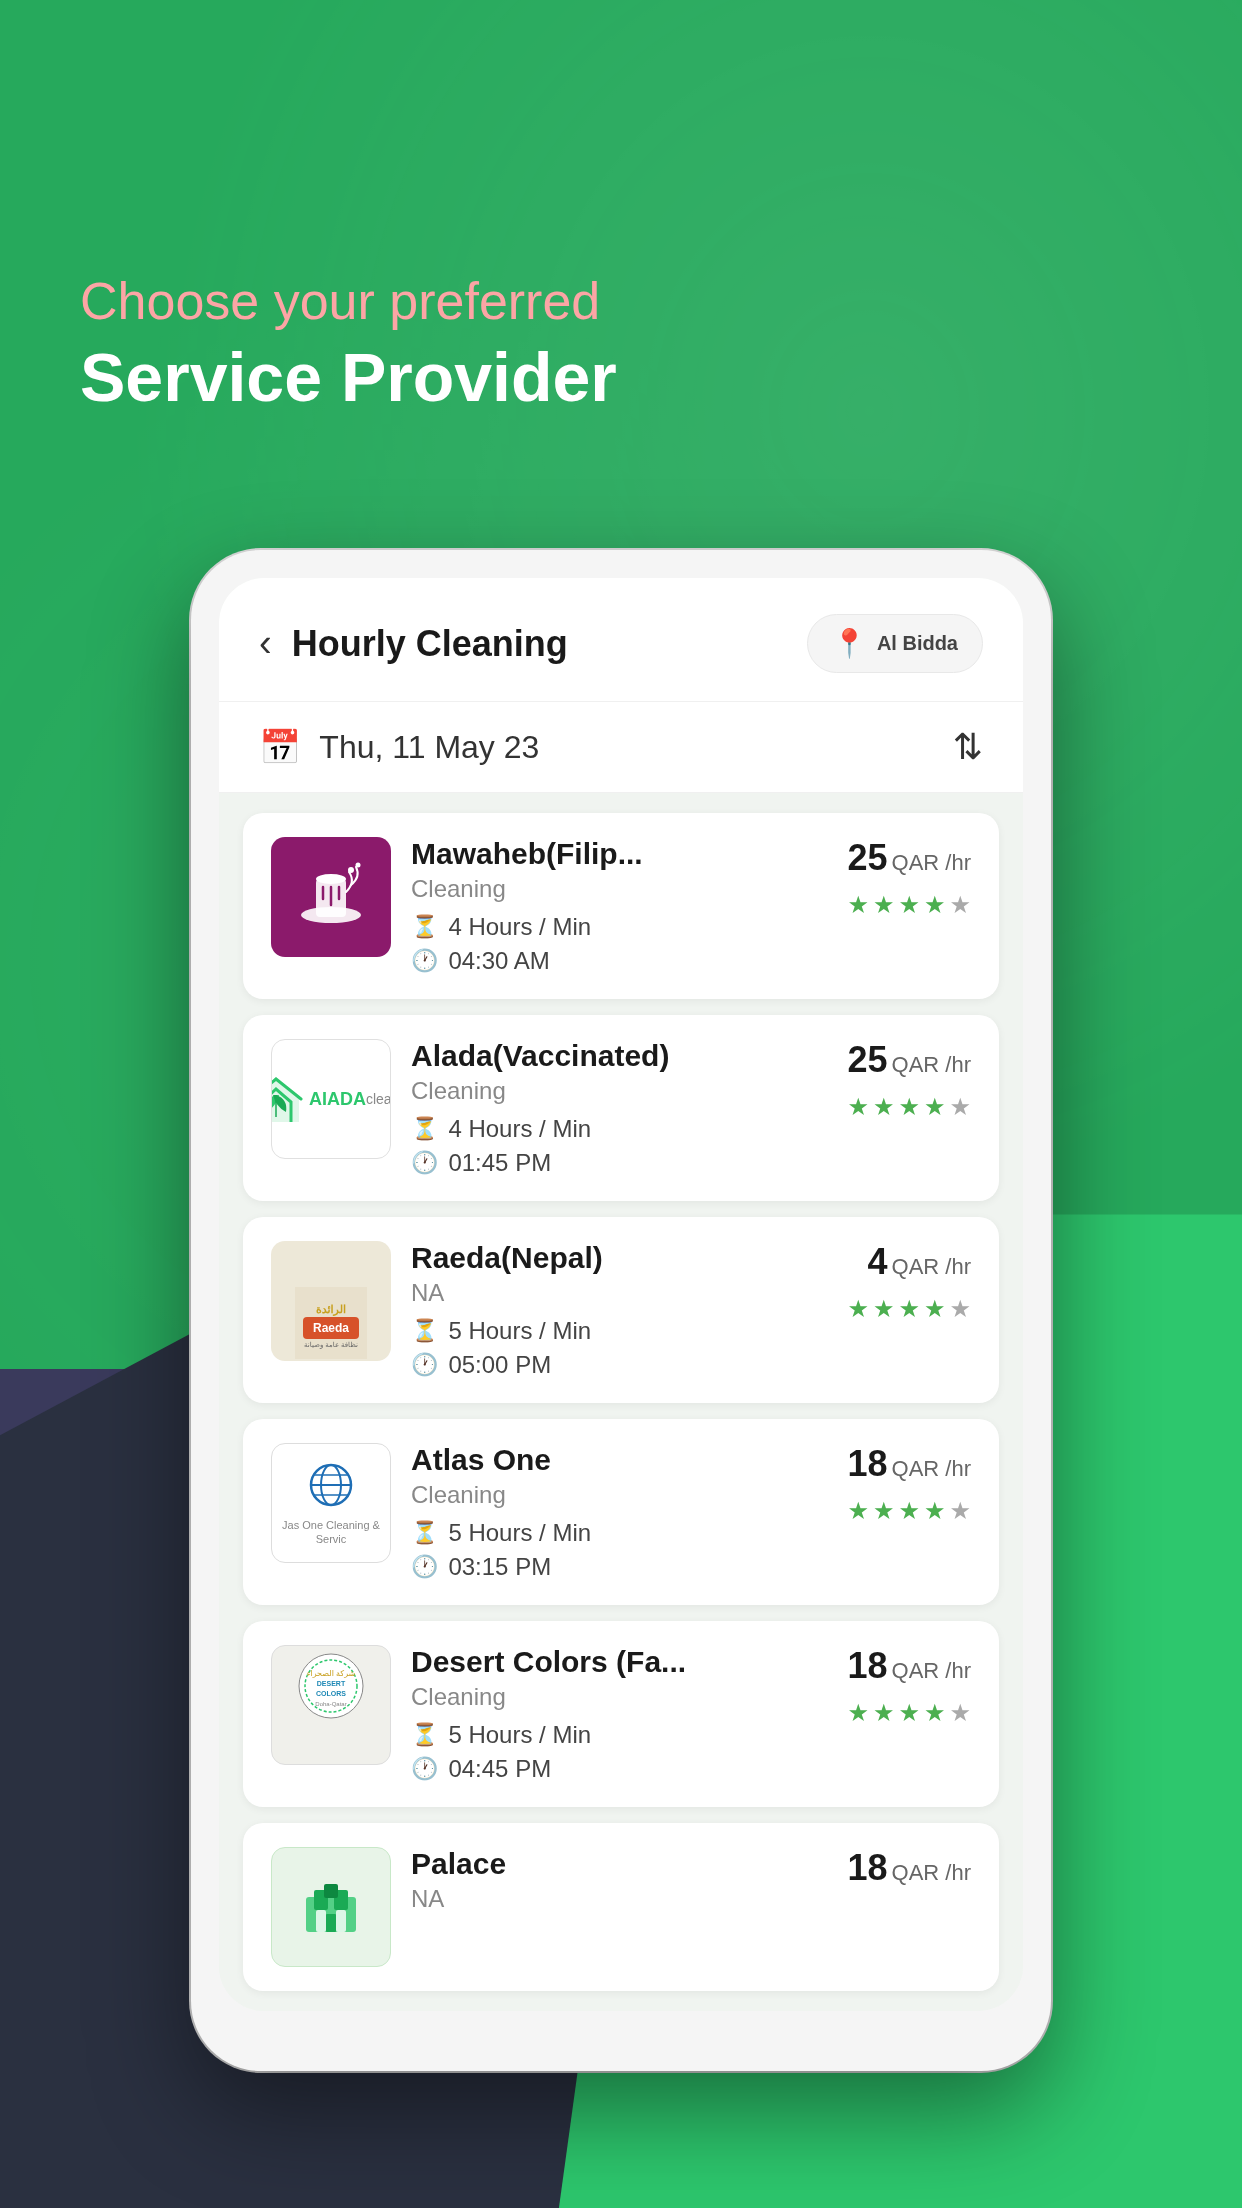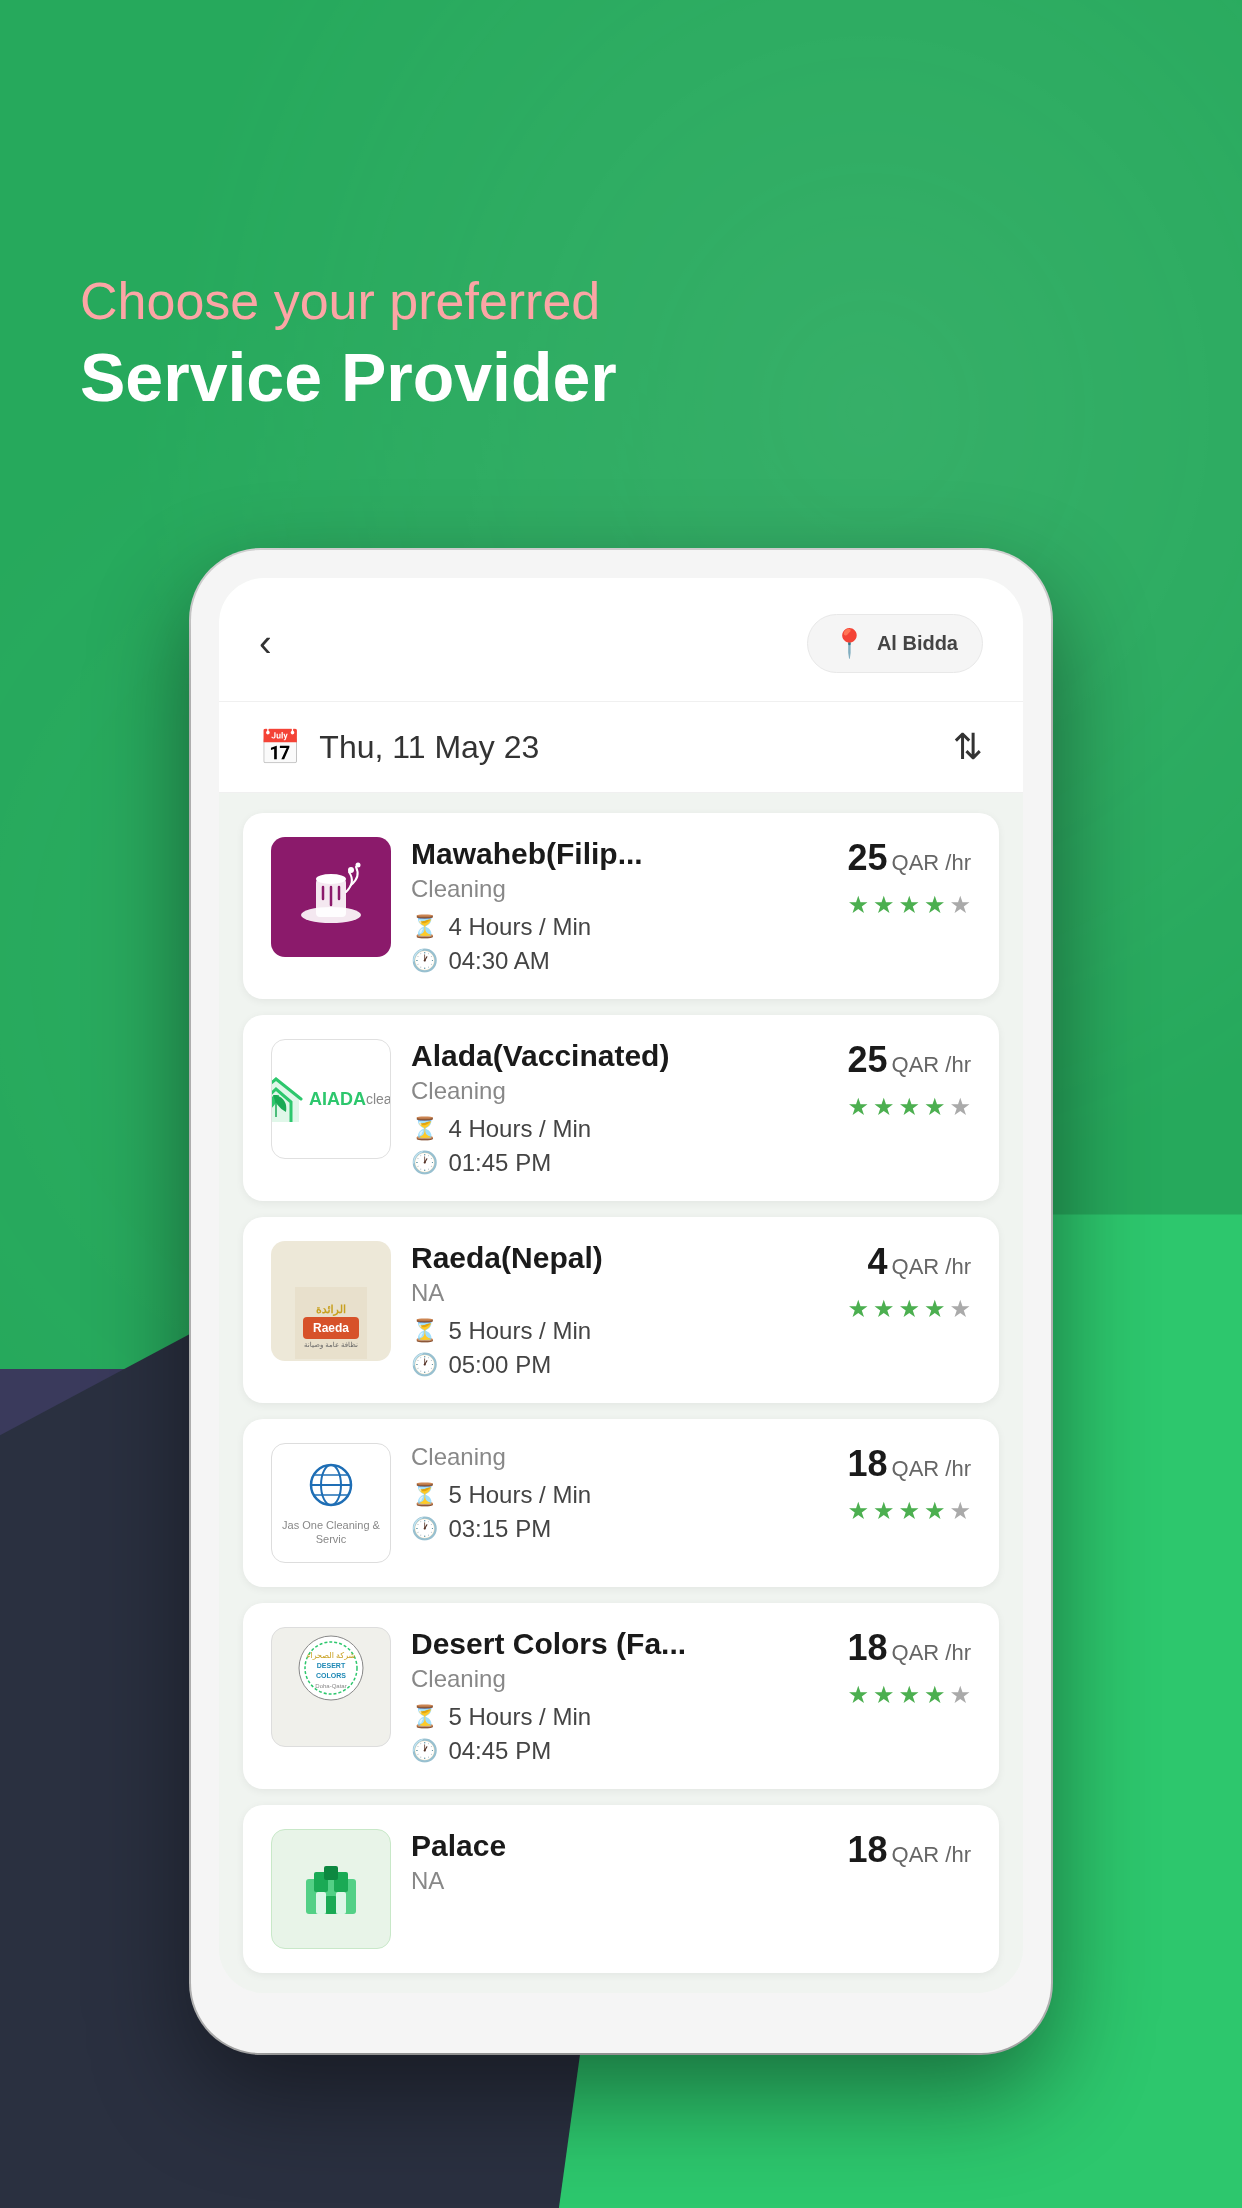--- a/index.html
+++ b/index.html
@@ -365,20 +365,21 @@
   <div class="headline-title">Service Provider</div>
 </div>
 
 <div class="phone-wrapper">
   <div class="phone-frame">
     <div class="phone-screen">
 
       <div class="phone-header">
         <div class="header-left">
           <div class="back-btn">‹</div>
+          <div class="header-title">Hourly Cleaning</div>
         </div>
         <div class="location-badge">
           <span class="location-icon">📍</span>
           <span class="location-text">Al Bidda</span>
         </div>
       </div>
 
       <div class="date-bar">
         <div class="date-left">
           <span class="calendar-icon">📅</span>
@@ -528,20 +529,21 @@
                 <circle cx="34" cy="25" r="20" stroke="#1e6eb5" stroke-width="2.5" fill="none"></circle>
                 <ellipse cx="34" cy="25" rx="10" ry="20" stroke="#1e6eb5" stroke-width="2" fill="none"></ellipse>
                 <line x1="14" y1="25" x2="54" y2="25" stroke="#1e6eb5" stroke-width="2"></line>
                 <line x1="17" y1="15" x2="51" y2="15" stroke="#1e6eb5" stroke-width="1.5"></line>
                 <line x1="17" y1="35" x2="51" y2="35" stroke="#1e6eb5" stroke-width="1.5"></line>
               </svg>
               <div style="font-size:11px; color:#888; text-align:center; line-height:1.2; margin-top:4px;">Jas One Cleaning &amp; Servic</div>
             </div>
           </div>
           <div class="provider-info">
+            <div class="provider-name">Atlas One</div>
             <div class="provider-category">Cleaning</div>
             <div class="provider-meta">
               <div class="meta-row">
                 <span class="meta-icon">⏳</span>
                 <span class="meta-text">5 Hours / Min</span>
               </div>
               <div class="meta-row">
                 <span class="meta-icon">🕐</span>
                 <span class="meta-text">03:15 PM</span>
               </div>

